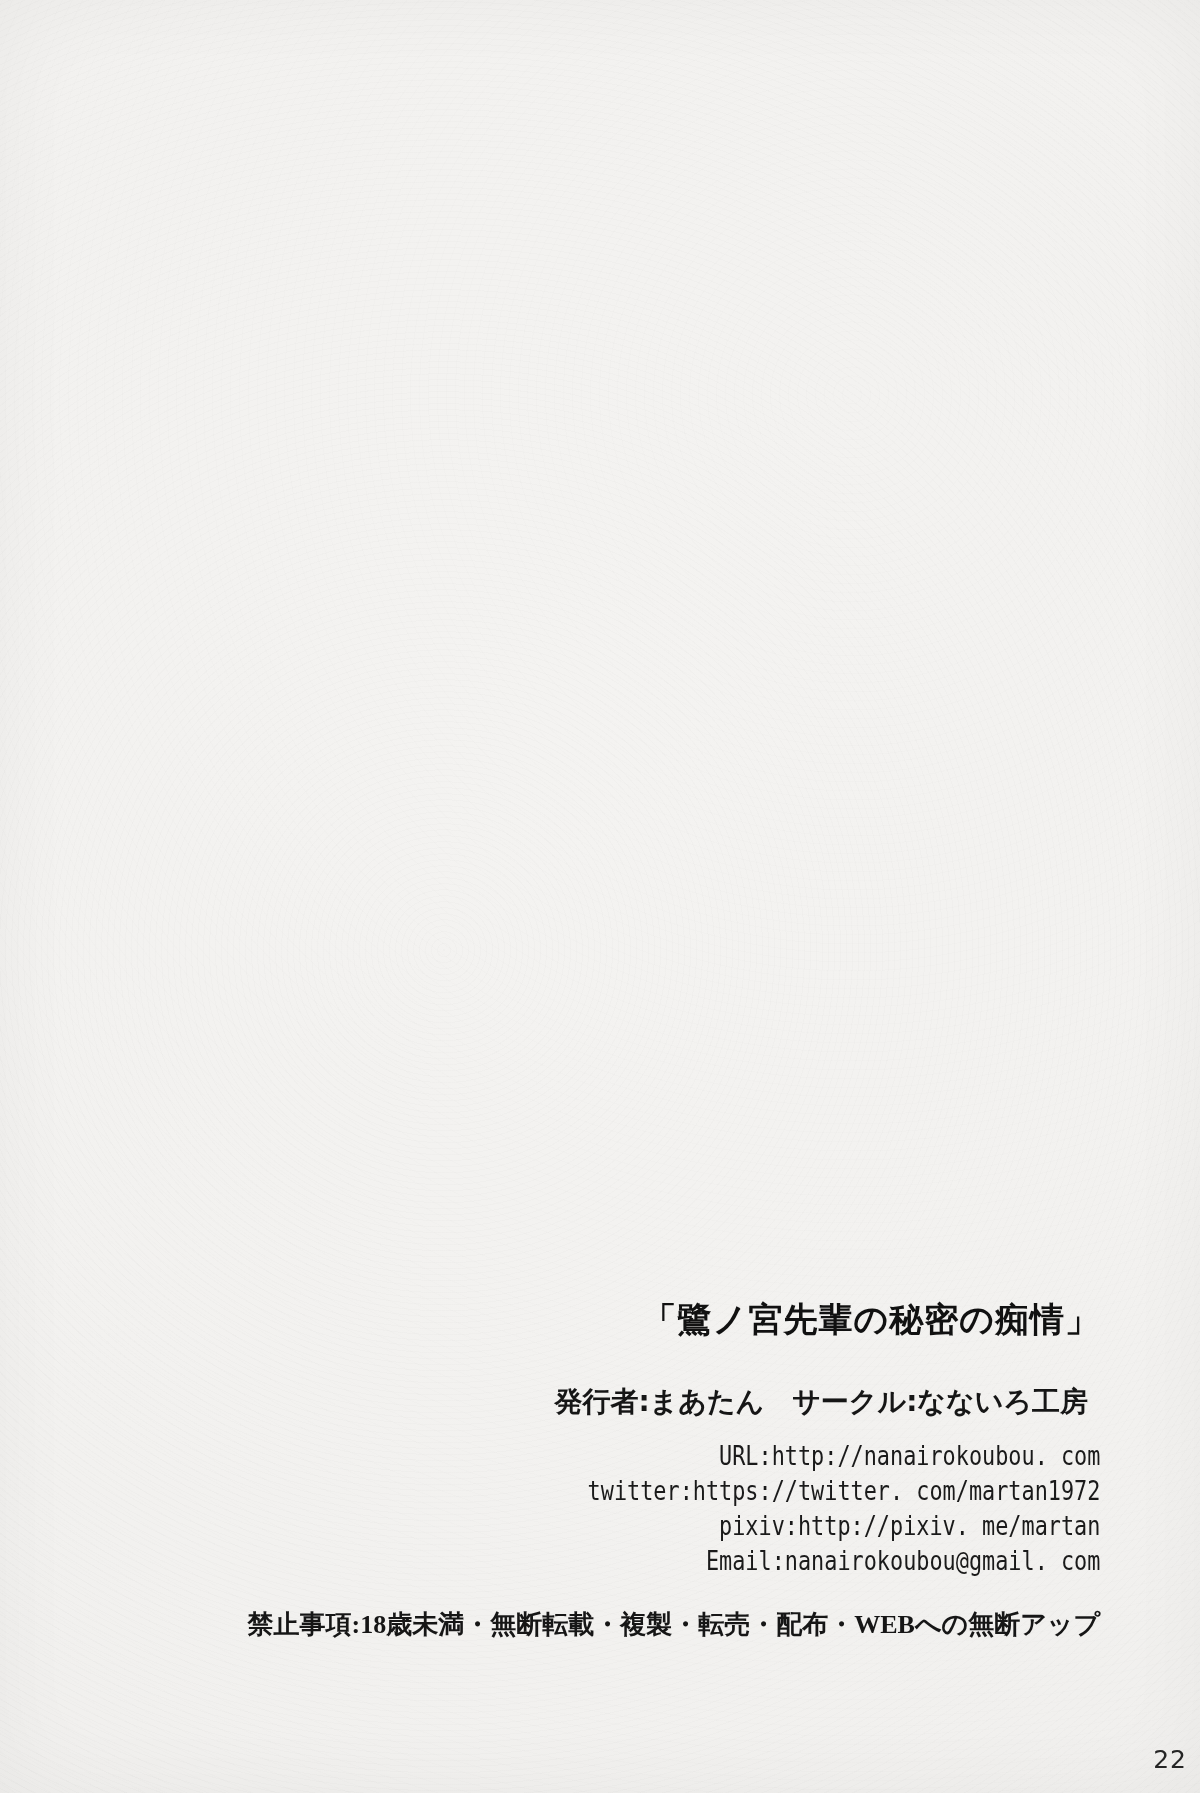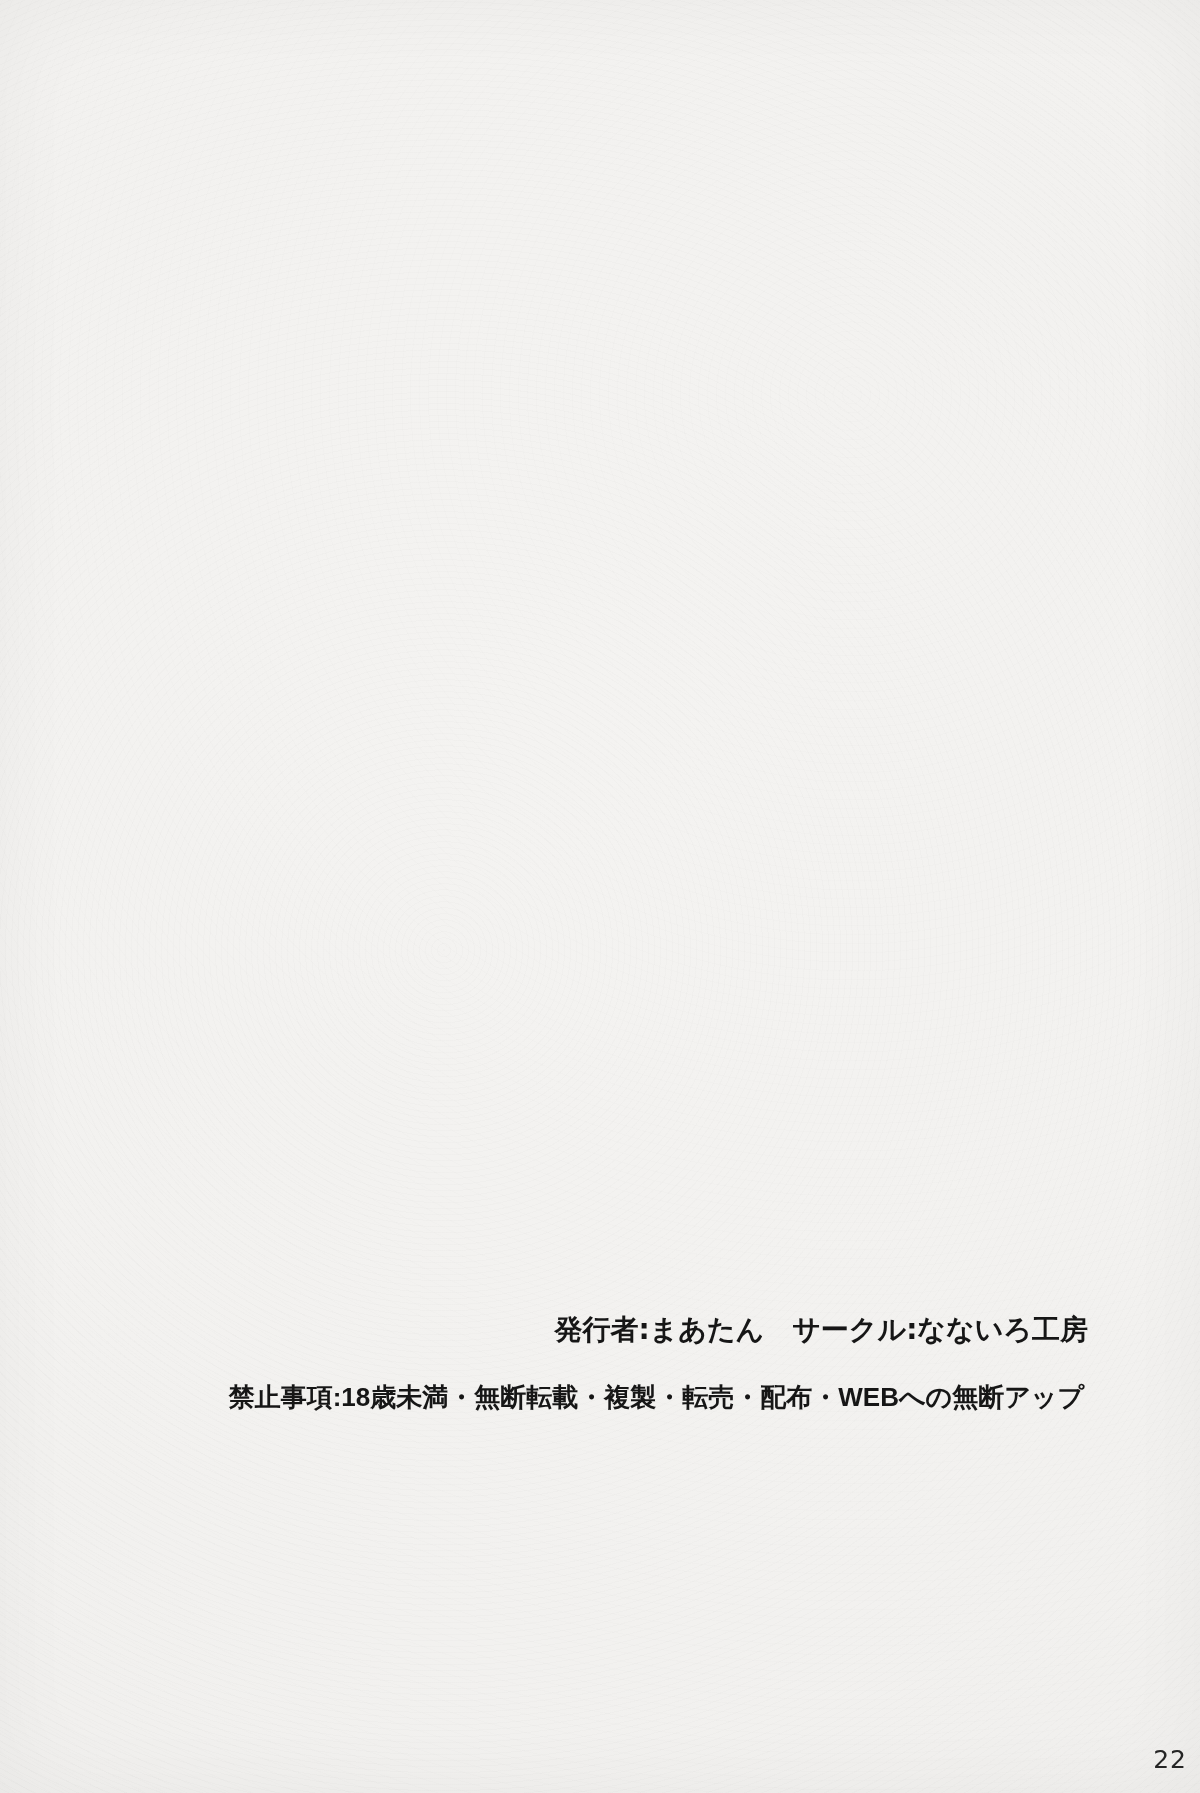--- a/index.html
+++ b/index.html
@@ -62,22 +62,22 @@
     margin: 0;
     font-family: "DejaVu Sans Mono", monospace;
     font-size: 26px;
     line-height: 35px;
     white-space: nowrap;
     transform: scaleX(0.84);
     transform-origin: 100% 50%;
     color: #1a1a1a;
   }
   .prohibition {
-    margin: 30px 16px 0 0;
-    font-family: Liberation Sans, sans-serif;
+    margin: 30px 0 0 0;
+    font-family: Liberation Serif, serif;
     font-weight: bold;
     font-size: 26px;
     line-height: 32px;
     white-space: nowrap;
     color: #161616;
   }
   .page-number {
     position: absolute;
     top: 1745px;
     right: 13px;
@@ -88,24 +88,31 @@
     color: #252525;
   }
 </style>
 </head>
 <body>
 
 <div class="page">
 
   <main class="colophon">
 
+    <h1 class="title">「鷺ノ宮先輩の秘密の痴情」</h1>
 
     <p class="info">発行者:まあたん　サークル:なないろ工房</p>
 
 
+    <div class="links">
+      <p class="link">URL:http://nanairokoubou. com</p>
+      <p class="link">twitter:https://twitter. com/martan1972</p>
+      <p class="link">pixiv:http://pixiv. me/martan</p>
+      <p class="link">Email:nanairokoubou@gmail. com</p>
+    </div>
 
     <p class="prohibition">禁止事項:18歳未満・無断転載・複製・転売・配布・WEBへの無断アップ</p>
 
   </main>
 
   <div class="page-number">22</div>
 
 </div>
 
 </body></html>

